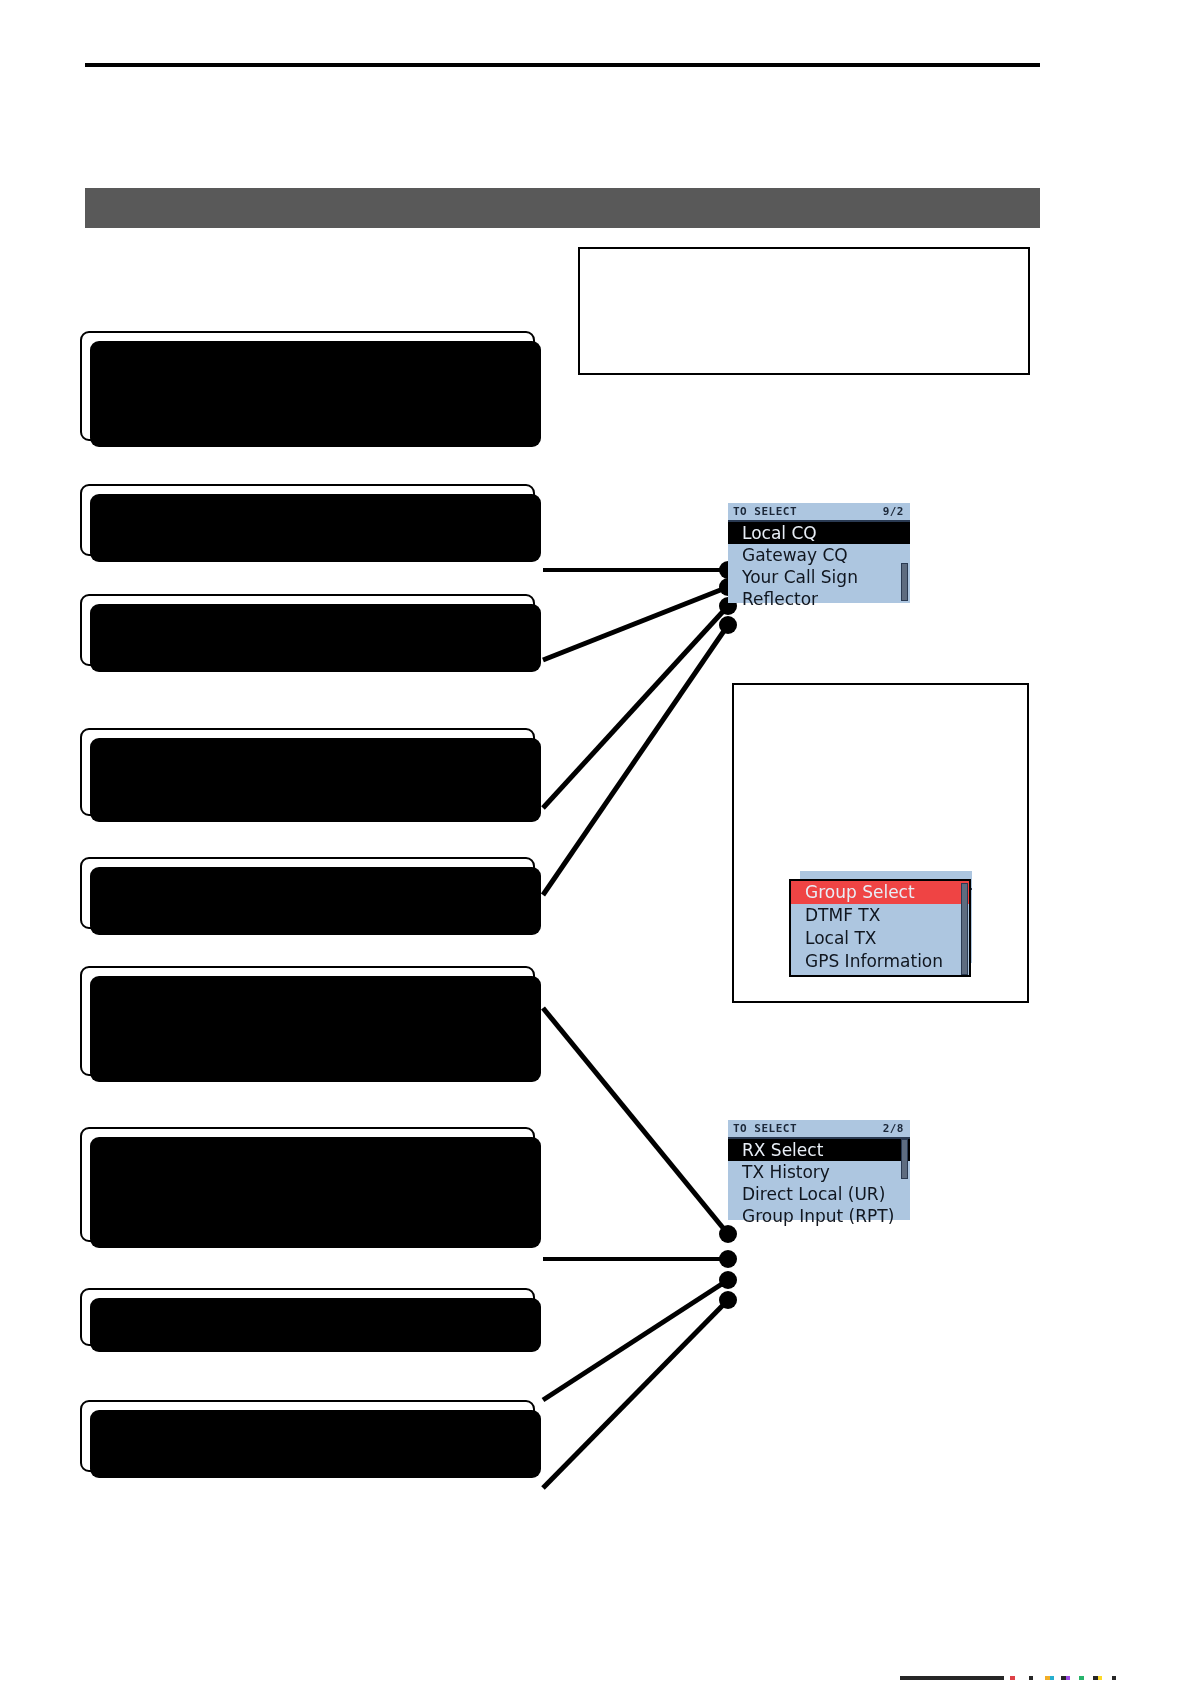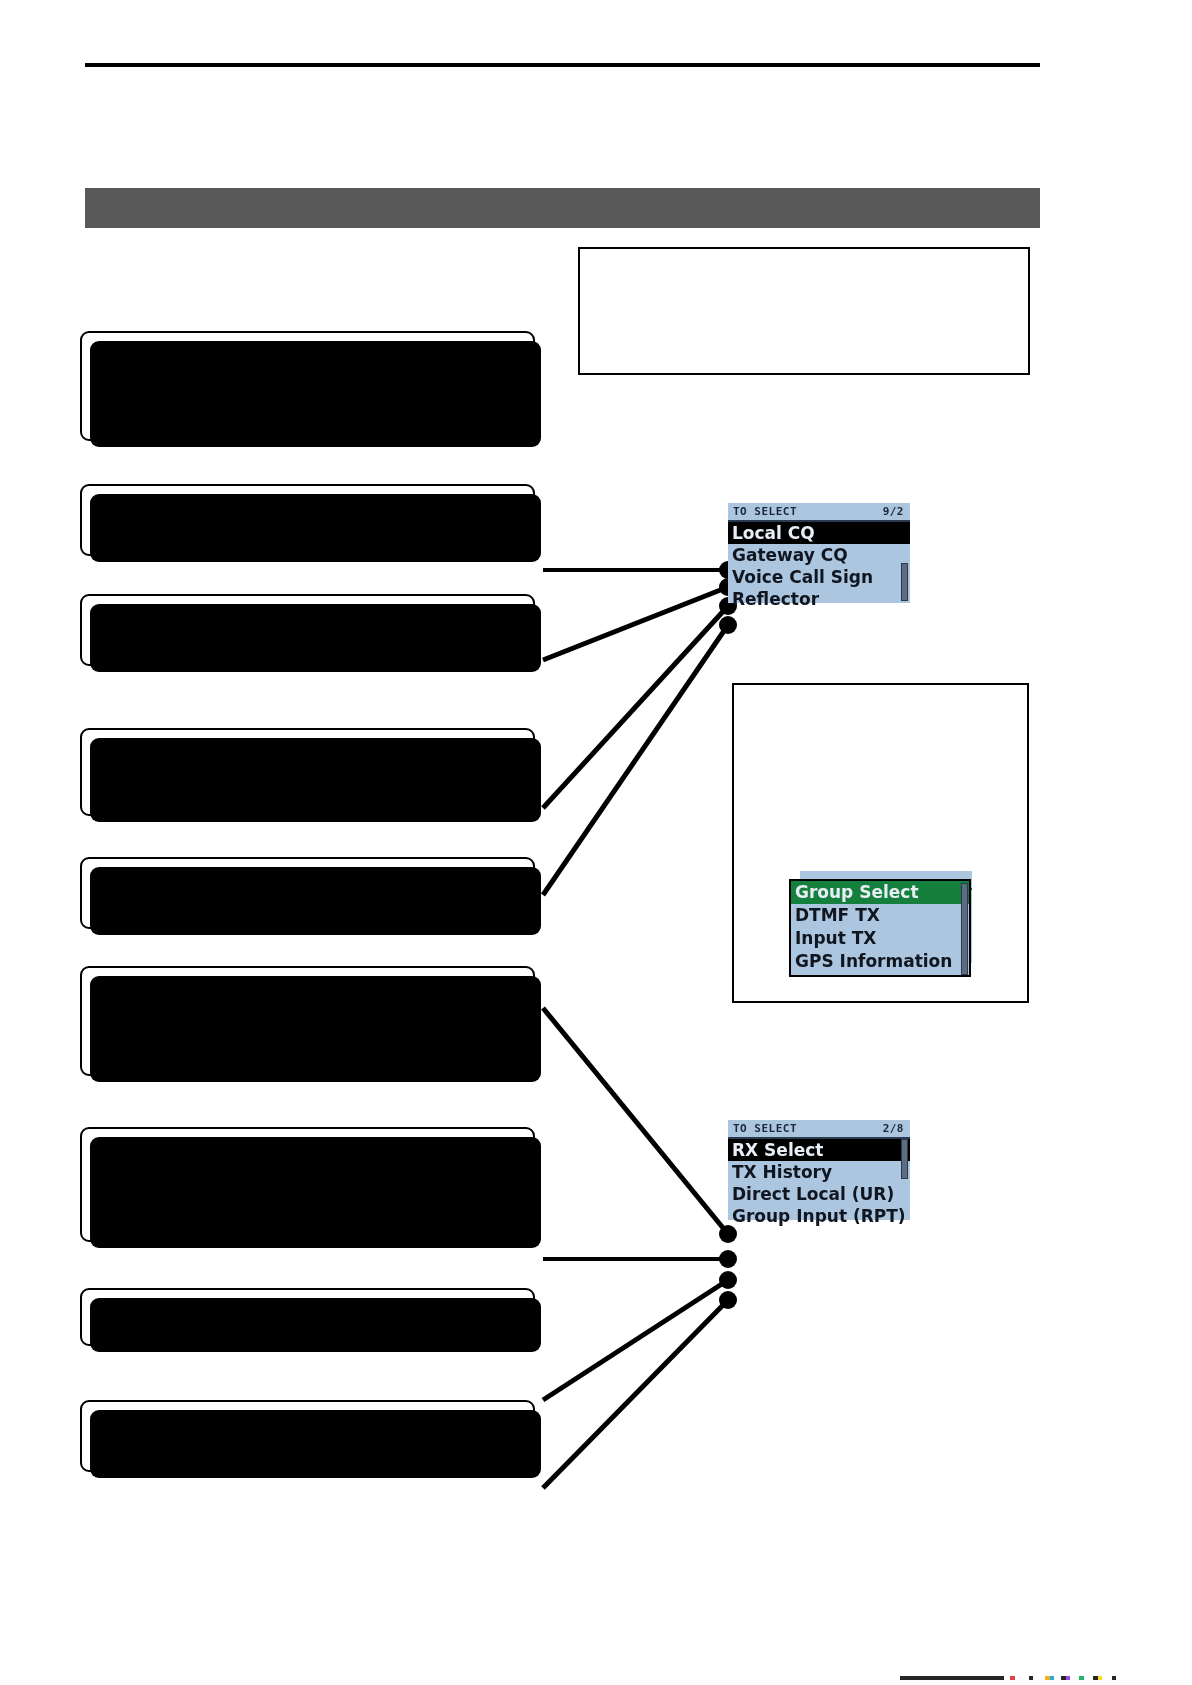--- a/index.html
+++ b/index.html
@@ -51,41 +51,40 @@
   }
   .lcd-hdr{
     position:relative;height:17px;line-height:17px;
     border-bottom:2px solid #2a3a52;
     font-size:11px;font-weight:bold;color:#1b2738;
     letter-spacing:0.5px;
   }
   .lcd-hdr .l{position:absolute;left:5px;top:0;}
   .lcd-hdr .r{position:absolute;right:6px;top:0;}
   .lcd-row{
-    height:22px;line-height:22px;padding-left:4px;
+    height:22px;line-height:22px;padding-left:14px;
     font-size:17px;color:#10161f;white-space:nowrap;
     font-family:"DejaVu Sans",sans-serif;
-    font-weight:bold;
   }
   .lcd-row.sel{background:#000;color:#e8eef6;}
   .lcd-scroll{
     position:absolute;right:2px;width:7px;background:#5e6c80;
     border:1px solid #2a3a52;box-sizing:border-box;
   }
 
   
   .lcd-under{
     position:absolute;background:#adc6e0;z-index:7;box-sizing:border-box;
   }
   .popup{
     position:absolute;background:#adc6e0;border:2px solid #000;
     box-sizing:border-box;z-index:9;
   }
   .popup .lcd-row{height:23px;line-height:23px;font-size:17px;}
-  .popup .lcd-row.sel{background:#15803d;color:#e8eef6;}
+  .popup .lcd-row.sel{background:#ef4444;color:#e8eef6;}
 
   .dashline{
     position:absolute;height:0;border-top:2px dashed #1b2738;z-index:8;
   }
   .bottom-mark{
     position:absolute;left:900px;top:1676px;width:230px;height:4px;
     background:linear-gradient(90deg,#000 0 45%,#fff 45% 48%,#d81f26 48% 50%,
       #fff 50% 56%,#000 56% 58%,#fff 58% 63%,#f0a000 63% 65%,#00a0c6 65% 67%,
       #fff 67% 70%,#000 70% 72%,#8a2be2 72% 74%,#fff 74% 78%,#00a651 78% 80%,
       #fff 80% 84%,#000 84% 86%,#ffd400 86% 88%,#fff 88% 92%,#000 92% 94%,
@@ -169,36 +168,36 @@
     <span></span>
   </div>
 
   <div class="lcd" style="left:728px;top:503px;width:182px;height:100px;">
     <div class="lcd-hdr">
       <span class="l">TO SELECT</span>
       <span class="r">9/2</span>
     </div>
     <div class="lcd-row sel">Local CQ</div>
     <div class="lcd-row">Gateway CQ</div>
-    <div class="lcd-row">Voice Call Sign</div>
+    <div class="lcd-row">Your Call Sign</div>
     <div class="lcd-row">Reflector</div>
     <div class="lcd-scroll" style="top:60px;height:38px;"></div>
   </div>
 
   <div class="plain-box" style="left:732px;top:683px;width:297px;height:320px;"></div>
 
   <div class="lcd-under" style="left:800px;top:871px;width:172px;height:92px;">
     <div class="lcd-hdr"></div>
     <div class="lcd-scroll" style="top:22px;height:60px;"></div>
   </div>
 
   <div class="popup" style="left:789px;top:879px;width:182px;height:98px;">
     <div class="lcd-row sel">Group Select</div>
     <div class="lcd-row">DTMF TX</div>
-    <div class="lcd-row">Input TX</div>
+    <div class="lcd-row">Local TX</div>
     <div class="lcd-row">GPS Information</div>
     <div class="lcd-scroll" style="top:2px;height:92px;right:1px;"></div>
   </div>
 
   <div class="dashline" style="left:800px;top:966px;width:160px;"></div>
 
   <div class="lcd" style="left:728px;top:1120px;width:182px;height:100px;">
     <div class="lcd-hdr">
       <span class="l">TO SELECT</span>
       <span class="r">2/8</span>

